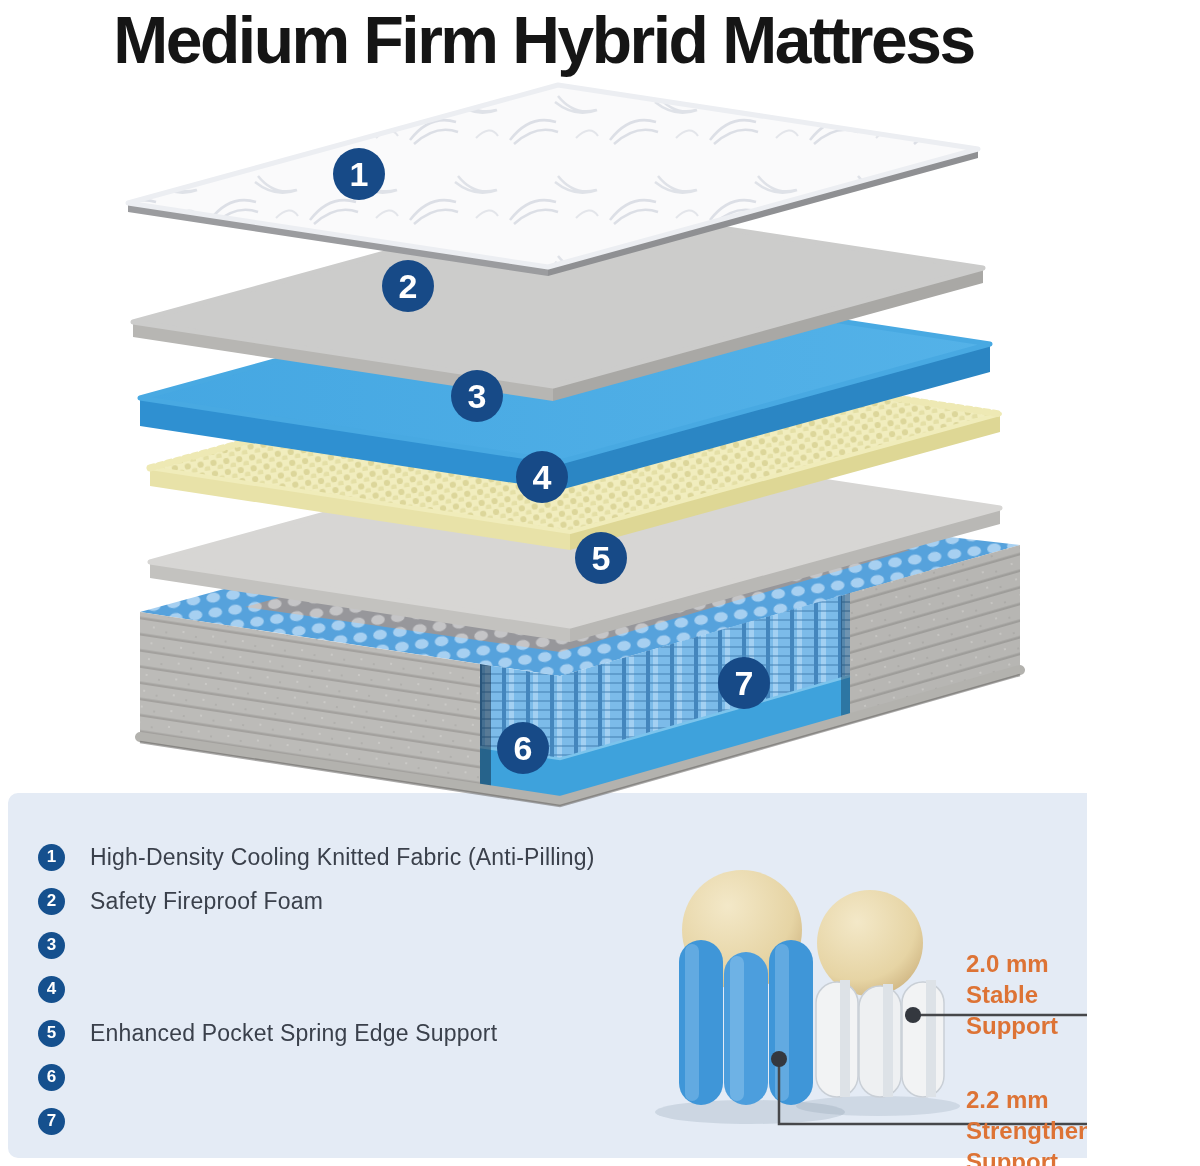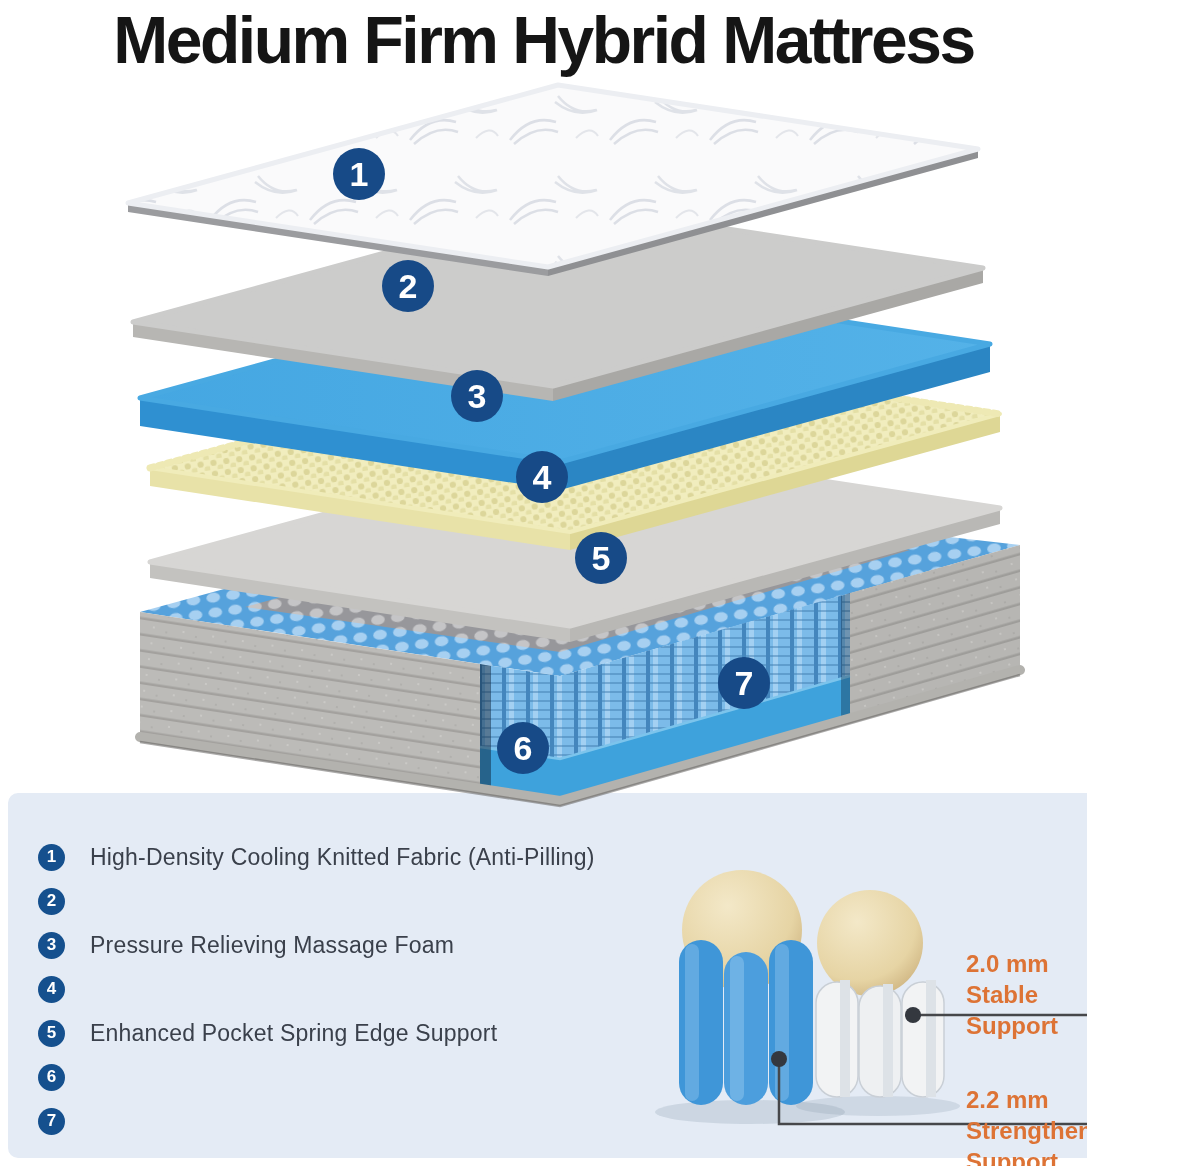--- a/index.html
+++ b/index.html
@@ -166,24 +166,24 @@
 
   <div class="panel"></div>
 
   <div class="legend">
     <div class="legend-row">
       <div class="legend-num">1</div>
       <div class="legend-label">High-Density Cooling Knitted Fabric (Anti-Pilling)</div>
     </div>
     <div class="legend-row">
       <div class="legend-num">2</div>
+      <div class="legend-label">Safety Fireproof Foam</div>
     </div>
     <div class="legend-row">
       <div class="legend-num">3</div>
-      <div class="legend-label">Pressure Relieving Massage Foam</div>
     </div>
     <div class="legend-row">
       <div class="legend-num">4</div>
     </div>
     <div class="legend-row">
       <div class="legend-num">5</div>
       <div class="legend-label">Enhanced Pocket Spring Edge Support</div>
     </div>
     <div class="legend-row">
       <div class="legend-num">6</div>

